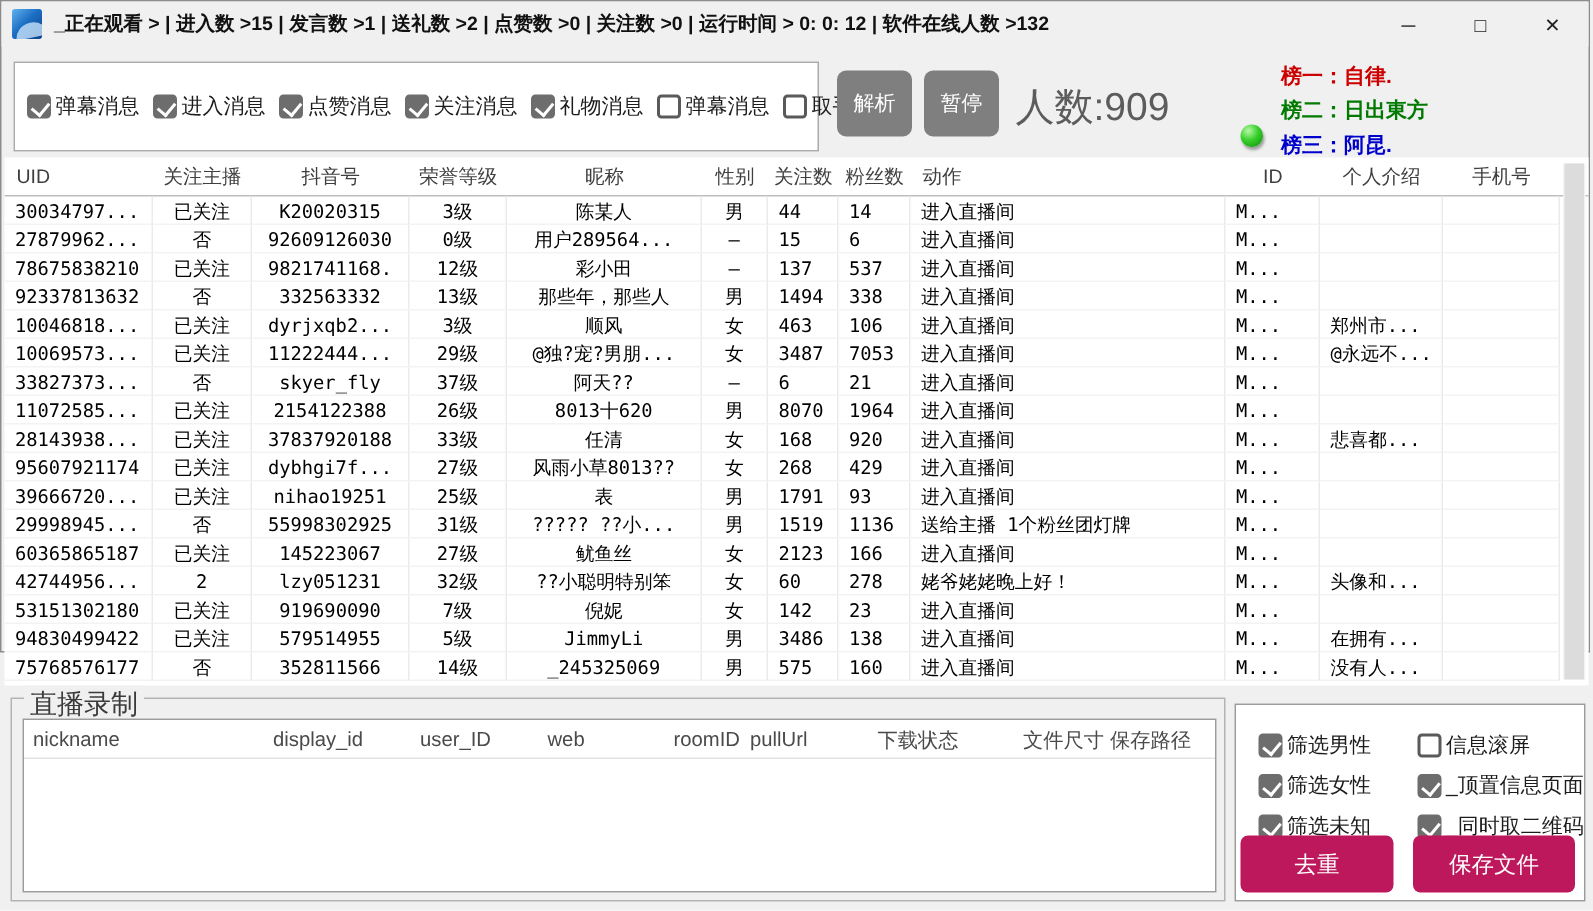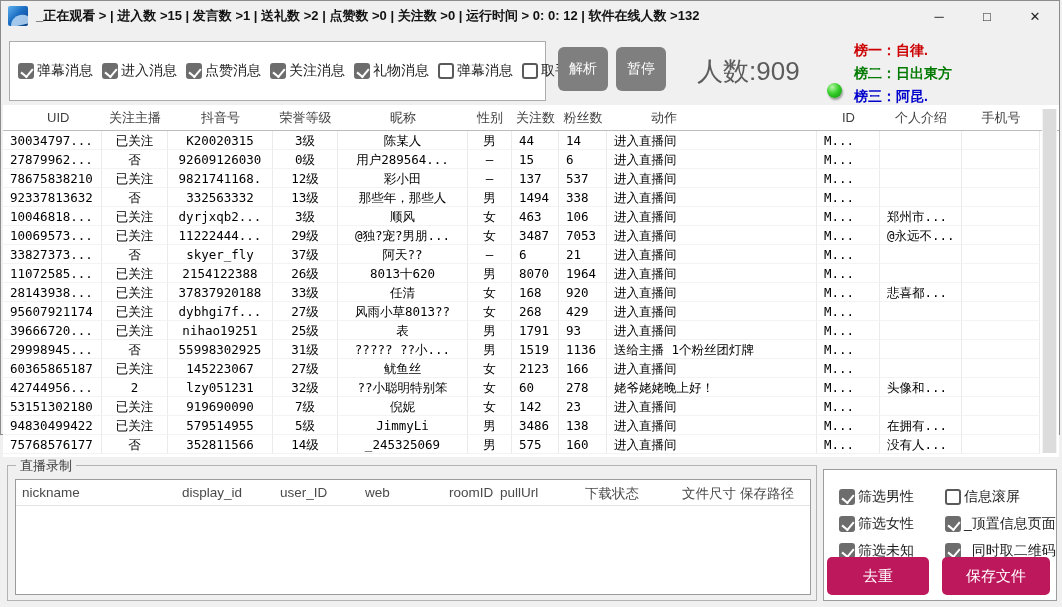--- a/index.html
+++ b/index.html
@@ -22,43 +22,43 @@
                border:1px solid #ababab; display:flex; align-items:center; padding:0 8px; gap:9px; }
   .cb-item { display:flex; align-items:center; gap:3px; font-size:14px; color:#1c1c1c; white-space:nowrap; }
   .cb-box { width:16px; height:16px; border-radius:3px; border:2px solid #5a5a5a; background:#fff; position:relative; flex:0 0 auto; }
   .cb-box.checked { background:#6d6d6d; border-color:#6d6d6d; }
   .cb-box.checked::after { content:""; position:absolute; left:3px; top:1px; width:6px; height:9px;
                border:solid #fff; border-width:0 2px 2px 0; transform:rotate(40deg); }
   .tool-btn { position:absolute; width:50px; height:44px; top:46px; background:#7f7f7f; color:#fff;
               border:none; border-radius:6px; font-size:14px; font-family:inherit; }
   .btn-parse { left:557px; }
   .btn-pause { left:615px; }
-  .viewer-count { position:absolute; left:676px; top:53px; font-size:26px; color:#5c5c5c;margin-left:20px; }
+  .viewer-count { position:absolute; left:676px; top:53px; font-size:26px; color:#5c5c5c; }
   .ranks { position:absolute; left:853px; top:38px; font-size:14px; font-weight:bold; line-height:23px; }
   .green-ball { position:absolute; left:826px; top:82px; width:15px; height:15px; border-radius:50%;
               background:radial-gradient(circle at 35% 28%, #b8f7a8 0%, #37cf2b 45%, #0c8a0c 100%);
               box-shadow:1px 2px 2px rgba(0,0,0,.35); }
 
   
   .user-table { position:absolute; left:2px; top:104px; width:1056px; height:352px; background:#fff; }
   .thead, .trow { display:grid; grid-template-columns:99px 66px 105px 65px 130px 44px 47px 48px 210px 63px 82px 78px; }
   .thead { height:26px; align-items:center; border-bottom:1px solid #bdbdbd; }
   .th { font-size:13px; color:#3f3f3f; text-align:center; }
   .trow { height:19px; }
   .tcell { font-size:13px; color:#000; line-height:19px; white-space:nowrap; overflow:hidden; text-align:center;
            border-right:1px solid #ebebeb; border-bottom:1px solid #f3f3f3;
            font-family:"DejaVu Sans Mono","Liberation Sans",monospace,sans-serif; font-size:12.5px; }
   .al { text-align:left; padding-left:7px; }
-  .th.al { padding-left:8px; font-family:"Liberation Sans",sans-serif;margin-left:36px; }
+  .th.al { padding-left:8px; font-family:"Liberation Sans",sans-serif; }
   .vscroll { position:absolute; right:2px; top:4px; width:15px; height:344px; background:#f3f3f3; }
   .vscroll .thumb { position:absolute; left:1px; top:0; width:13px; height:100%; background:#dcdcdc; }
 
   
   .rec-group { position:absolute; left:6px; top:464px; width:810px; height:136px; border:1px solid #b3b3b3; }
-  .rec-legend { position:absolute; left:8px; top:-9px; background:#f0f0f0; padding:0 4px; font-size:13px; color:#3b3b3b; }
+  .rec-legend { position:absolute; left:8px; top:-9px; background:#f0f0f0; padding:0 4px; font-size:18px; color:#3b3b3b; }
   .rec-list { position:absolute; left:7px; top:13px; width:796px; height:116px; background:#fff; border:1px solid #9c9c9c; }
   .rec-head { position:relative; height:26px; border-bottom:1px solid #e3e3e3; }
   .rec-col { position:absolute; top:5px; font-size:13.5px; color:#4a4a4a; white-space:nowrap; }
 
   
   .filter-panel { position:absolute; left:822px; top:468px; width:234px; height:132px; background:#fff; border:1px solid #9c9c9c; }
   .filter-grid { position:absolute; left:15px; top:13px; display:grid; grid-auto-flow:column;
                  grid-template-rows:repeat(3,27px); grid-template-columns:106px auto; align-items:center; }
   .filter-grid .cb-item { font-size:14px; }
   .panel-btn { position:absolute; height:38px; bottom:5px; background:#be185d; color:#fff; border:none;

